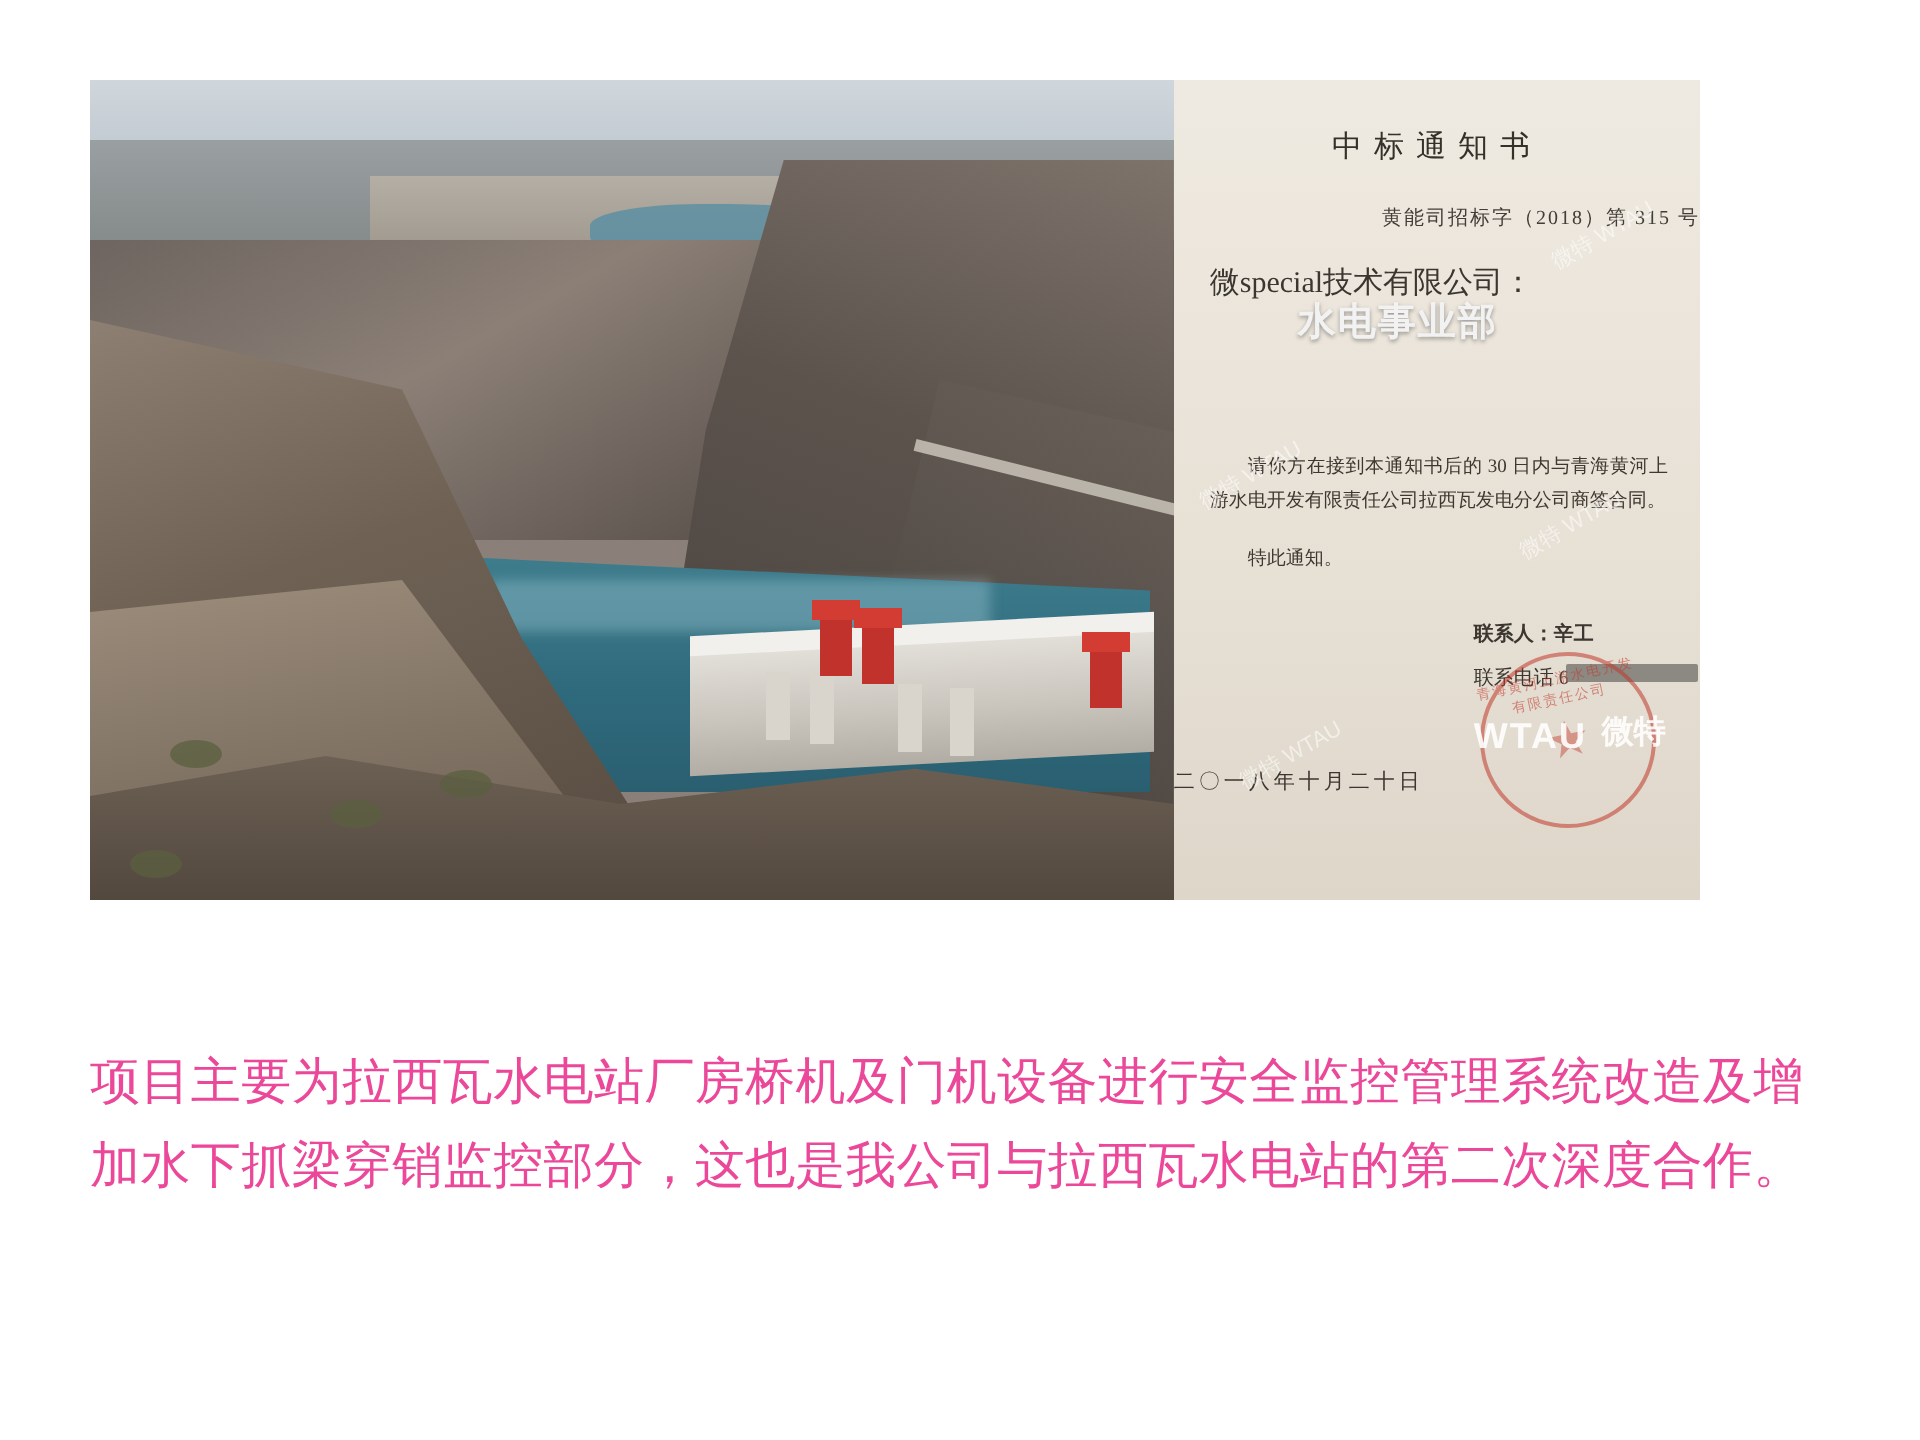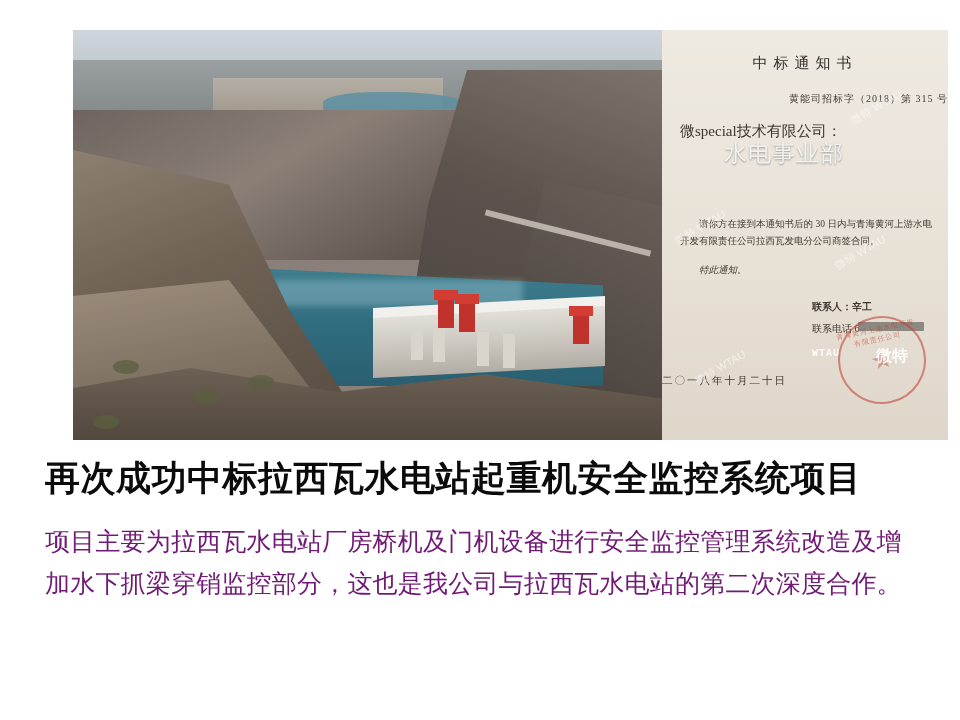--- a/index.html
+++ b/index.html
@@ -18,26 +18,25 @@
     position: relative;
     width: 960px;
     height: 720px;
     background: #ffffff;
   }
 
   
   .media-band {
     position: absolute;
     left: 45px;
-    top: 30px;
-    width: 875px;
+    top: 40px;
+    width: 805px;
     height: 410px;
     display: flex;
     overflow: hidden;
-    margin-left: 28px;
   }
 
   
   .photo {
     position: relative;
     width: 589px;
     height: 410px;
     overflow: hidden;
     background: #8a8079;
   }
@@ -207,21 +206,21 @@
   .letter-p {
     position: absolute;
     left: 18px; right: 16px;
     font-size: 9.5px;
     line-height: 17px;
     text-align: justify;
     color: #3e3831;
   }
   .lp1 { top: 118px; text-indent: 19px; }
   .lp2 { top: 186px; text-indent: 19px; }
-  .lp3 { top: 232px; text-indent: 19px; font-style: italic; }
+  .lp3 { top: 232px; text-indent: 19px; }
   .sign1 { position: absolute; left: 150px; top: 270px; font-size: 10px; font-weight: bold; }
   .sign2 { position: absolute; left: 150px; top: 292px; font-size: 10px; }
   .redact {
     position: absolute;
     left: 196px; top: 292px;
     width: 66px; height: 9px;
     background: #7d7a74;
     opacity: .85;
     border-radius: 1px;
   }
@@ -255,31 +254,31 @@
     left: 0; right: 0; top: 6px;
     text-align: center;
     font-size: 7px;
     color: #c0392b;
     letter-spacing: 1px;
   }
   .wm-dept {
     position: absolute;
     left: 62px; top: 108px;
     font-family: "Liberation Sans", sans-serif;
-    font-size: 23px;
-    font-weight: 400;
+    font-size: 19px;
+    font-weight: 700;
     color: #f2f2f2;
     text-shadow: 0 1px 2px rgba(0,0,0,.35);
     letter-spacing: 1px;
   }
   .wm-brand {
     position: absolute;
     left: 150px; top: 318px;
-    font-family: Liberation Mono, monospace;
-    font-size: 10px;
+    font-family: Liberation Sans, sans-serif;
+    font-size: 18px;
     font-weight: 700;
     color: #ffffff;
     opacity: .9;
     letter-spacing: 1px;
   }
   .wm-cn {
     position: absolute;
     left: 214px; top: 316px;
     font-family: "Liberation Sans", sans-serif;
     font-size: 16px;
@@ -313,21 +312,21 @@
     letter-spacing: 0.5px;
     white-space: nowrap;
   }
   .body-copy {
     position: absolute;
     left: 45px;
     top: 520px;
     width: 875px;
     font-size: 25px;
     line-height: 42px;
-    color: #701a75;
+    color: #ec4899;
     letter-spacing: 0.2px;
   }
 </style>
 </head>
 <body>
 
 <div class="page">
 
   <div class="media-band">
 
@@ -381,16 +380,15 @@
       <div class="wm-tile wt3">微特 WTAU</div>
       <div class="wm-tile wt4">微特 WTAU</div>
 
       <div class="wm-dept">水电事业部</div>
       <div class="wm-brand">WTAU</div>
       <div class="wm-cn">微特</div>
     </div>
 
   </div>
 
-  <div class="headline">再次成功中标拉西瓦水电站起重机安全监控系统项目</div>
   <div class="body-copy">项目主要为拉西瓦水电站厂房桥机及门机设备进行安全监控管理系统改造及增加水下抓梁穿销监控部分，这也是我公司与拉西瓦水电站的第二次深度合作。</div>
 
 </div>
 
 </body></html>

